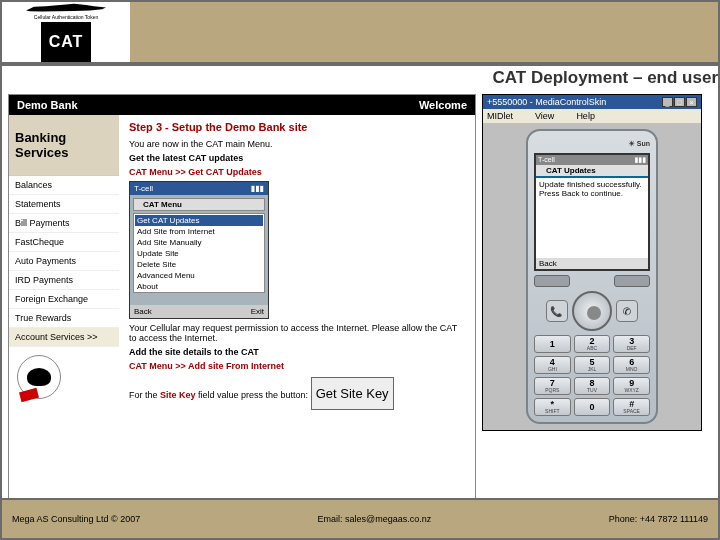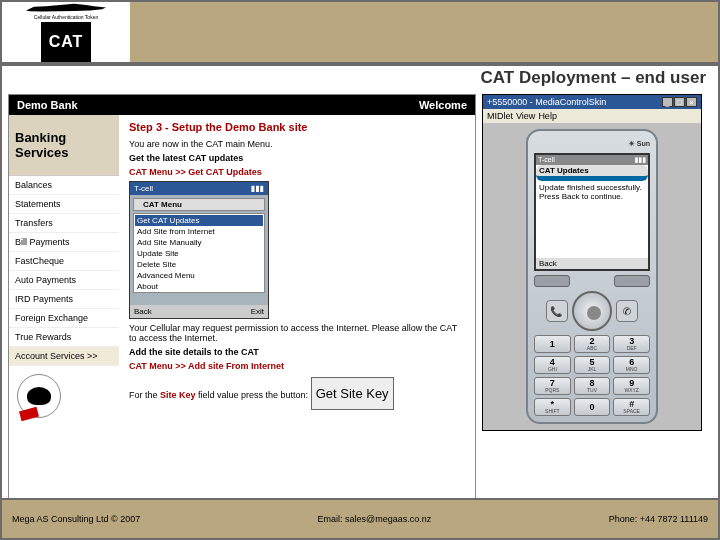--- a/index.html
+++ b/index.html
@@ -6,21 +6,21 @@
 body { font-family: Verdana, Arial, sans-serif; font-size: 10px; background: #fff; width: 720px; height: 540px; overflow: hidden; position: relative; }
 
 .slide-border { border: 2px solid #6b6b6b; width: 720px; height: 540px; position: relative; }
 
 .top-band { height: 62px; background: #b9a77f; position: relative; border-bottom: 2px solid #6b6b6b; }
 .logo-area { position: absolute; left: 0; top: 0; width: 128px; height: 60px; background: #fff; display: flex; flex-direction: column; align-items: center; justify-content: center; }
 .logo-panther { width: 80px; height: 28px; background: #000; clip-path: polygon(0% 70%, 10% 40%, 25% 35%, 35% 30%, 50% 20%, 60% 15%, 75% 25%, 85% 35%, 100% 45%, 95% 60%, 80% 70%, 60% 75%, 40% 78%, 20% 80%, 5% 78%); }
 .logo-text { background: #000; color: #fff; font-weight: bold; font-size: 16px; padding: 11px 8px; letter-spacing: 1px; margin-top: 2px; }
 .logo-sub { font-size: 5px; color: #000; }
 
-.title-bar { background: #fff; height: 26px; border-top: 2px solid #6b6b6b; display: flex; align-items: center; justify-content: flex-end; padding-right: 12px; }
+.title-bar { background: #fff; height: 26px; border-top: 2px solid #6b6b6b; display: flex; align-items: center; justify-content: flex-end; }
 .title-bar h1 { font-size: 17px; font-weight: bold; color: #333; font-family: Verdana, sans-serif; }
 
 .content { display: flex; height: 418px; }
 
 .bank-frame { width: 468px; border: 1px solid #888; margin: 4px 0 4px 6px; background: #fff; overflow: hidden; position: relative; }
 .bank-header { background: #000; color: #fff; height: 20px; display: flex; justify-content: space-between; align-items: center; padding: 0 8px; font-size: 11px; font-weight: bold; }
 .bank-body { display: flex; }
 .bank-nav { width: 110px; }
 .nav-header { background: #dcd3be; font-weight: bold; font-size: 13px; padding: 15px 6px; border-bottom: 1px solid #ccc; }
 .nav-item { font-size: 9px; padding: 4px 6px; border-bottom: 1px solid #eee; cursor: pointer; }
@@ -45,29 +45,29 @@
 .badge-ribbon { position: absolute; bottom: -2px; left: 2px; width: 18px; height: 10px; background: #c00; transform: rotate(-15deg); }
 
 .site-key-row { margin-top: 6px; font-size: 9px; }
 .site-key-btn { border: 1px solid #666; background: #eee; font-size: 13px; padding: 8px 4px; cursor: pointer; }
 
 
 .phone-col { width: 232px; display: flex; flex-direction: column; align-items: center; padding: 4px; }
 .emu-win { width: 220px; border: 1px solid #000; }
 .emu-title { background: #2b5797; color: #fff; font-size: 9px; padding: 2px 4px; display: flex; justify-content: space-between; align-items: center; }
 .emu-winbtns span { display: inline-block; width: 11px; height: 10px; background: #bbb; border: 1px solid #333; margin-left: 1px; font-size: 7px; text-align: center; line-height: 9px; }
-.emu-menu { background: #ece9d8; font-size: 9px; padding: 2px 4px; display: flex; gap: 3px; }
+.emu-menu { background: #ece9d8; font-size: 9px; padding: 2px 4px; display: flex; gap: 22px; }
 .emu-body { background: #bfbfbf; padding: 6px; display: flex; justify-content: center; }
 
 .phone { width: 132px; background: linear-gradient(#d8dde1,#b6bec6); border: 2px solid #7a828a; border-radius: 14px; padding: 6px; }
 .phone-top { height: 14px; display: flex; justify-content: flex-end; align-items: center; }
 .sun-logo { font-size: 7px; font-weight: bold; color: #333; }
 .phone-screen { background: #fff; border: 2px solid #333; height: 118px; margin: 2px 0 4px; display: flex; flex-direction: column; font-size: 8px; }
 .ps-status { background: #888; color: #fff; font-size: 7px; padding: 1px 2px; display: flex; justify-content: space-between; }
-.ps-title { background: #e0e0e0; font-weight: bold; padding: 1px 3px; border-bottom: 5px solid #0369a1; font-size: 8px; border-radius: 6px; }
+.ps-title { background: #e0e0e0; font-weight: bold; padding: 1px 10px; border-bottom: 2px solid #0369a1; font-size: 8px; }
 .ps-body { flex: 1; padding: 2px 3px; font-size: 8px; }
 .ps-soft { display: flex; justify-content: space-between; padding: 1px 3px; background: #ddd; font-size: 8px; }
 
 .phone-softkeys { display: flex; justify-content: space-between; margin: 2px 0; }
 .softkey { width: 36px; height: 12px; background: #9aa0a6; border: 1px solid #666; border-radius: 3px; }
 .phone-nav { display: flex; justify-content: center; align-items: center; gap: 4px; margin: 4px 0; }
 .nav-side { width: 22px; height: 22px; background: #cfd4d9; border: 1px solid #777; border-radius: 4px; display: flex; align-items: center; justify-content: center; font-size: 10px; }
 .dpad { width: 40px; height: 40px; border: 2px solid #666; border-radius: 50%; background: radial-gradient(#eef2f5,#aab1b8); position: relative; }
 .dpad::after { content: ''; position: absolute; top: 13px; left: 13px; width: 14px; height: 14px; background: #888; border-radius: 50%; }
 
@@ -99,21 +99,20 @@
       <div class="bank-header">
         <span>Demo Bank</span>
         <span>Welcome</span>
       </div>
       <div class="bank-body">
         <div class="bank-nav">
           <div class="nav-header">Banking Services</div>
           <div id="nav-items">
               <div class="nav-item">Balances</div>
               <div class="nav-item">Statements</div>
-              <div class="nav-item">Transfers</div>
               <div class="nav-item">Bill Payments</div>
               <div class="nav-item">FastCheque</div>
               <div class="nav-item">Auto Payments</div>
               <div class="nav-item">IRD Payments</div>
               <div class="nav-item">Foreign Exchange</div>
               <div class="nav-item">True Rewards</div>
               <div class="nav-item">Account Services  &gt;&gt;</div>
             </div>
           <div class="badge">
             <div class="badge-cat"></div>

